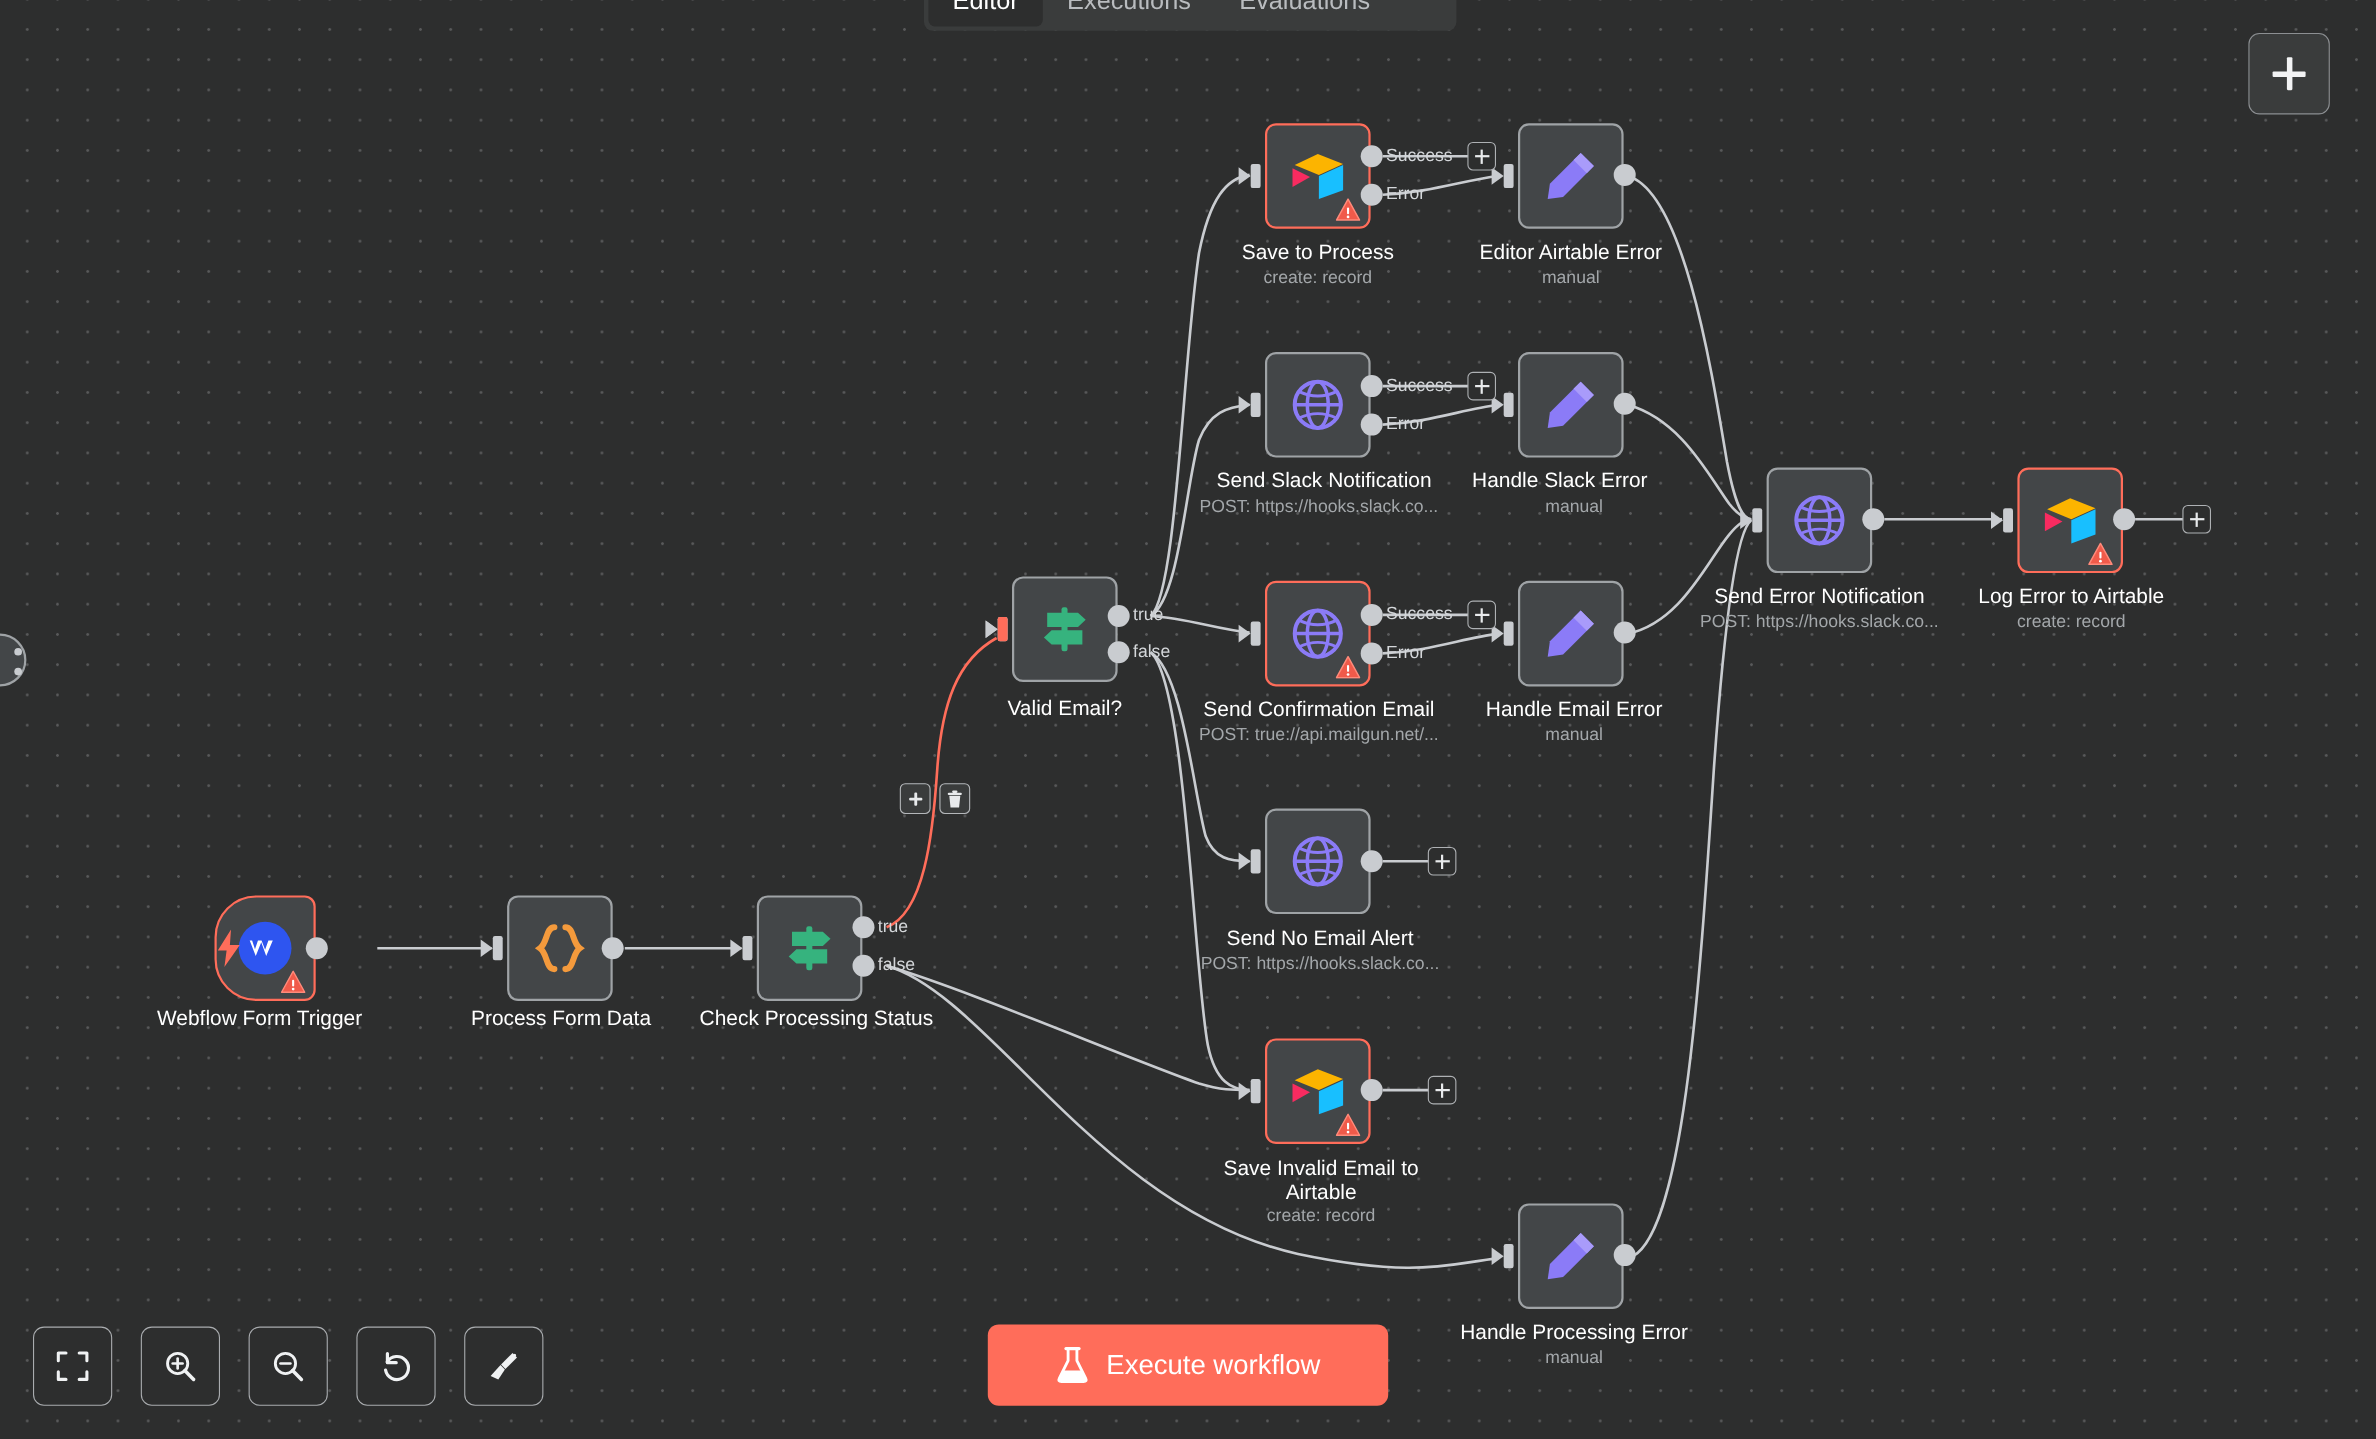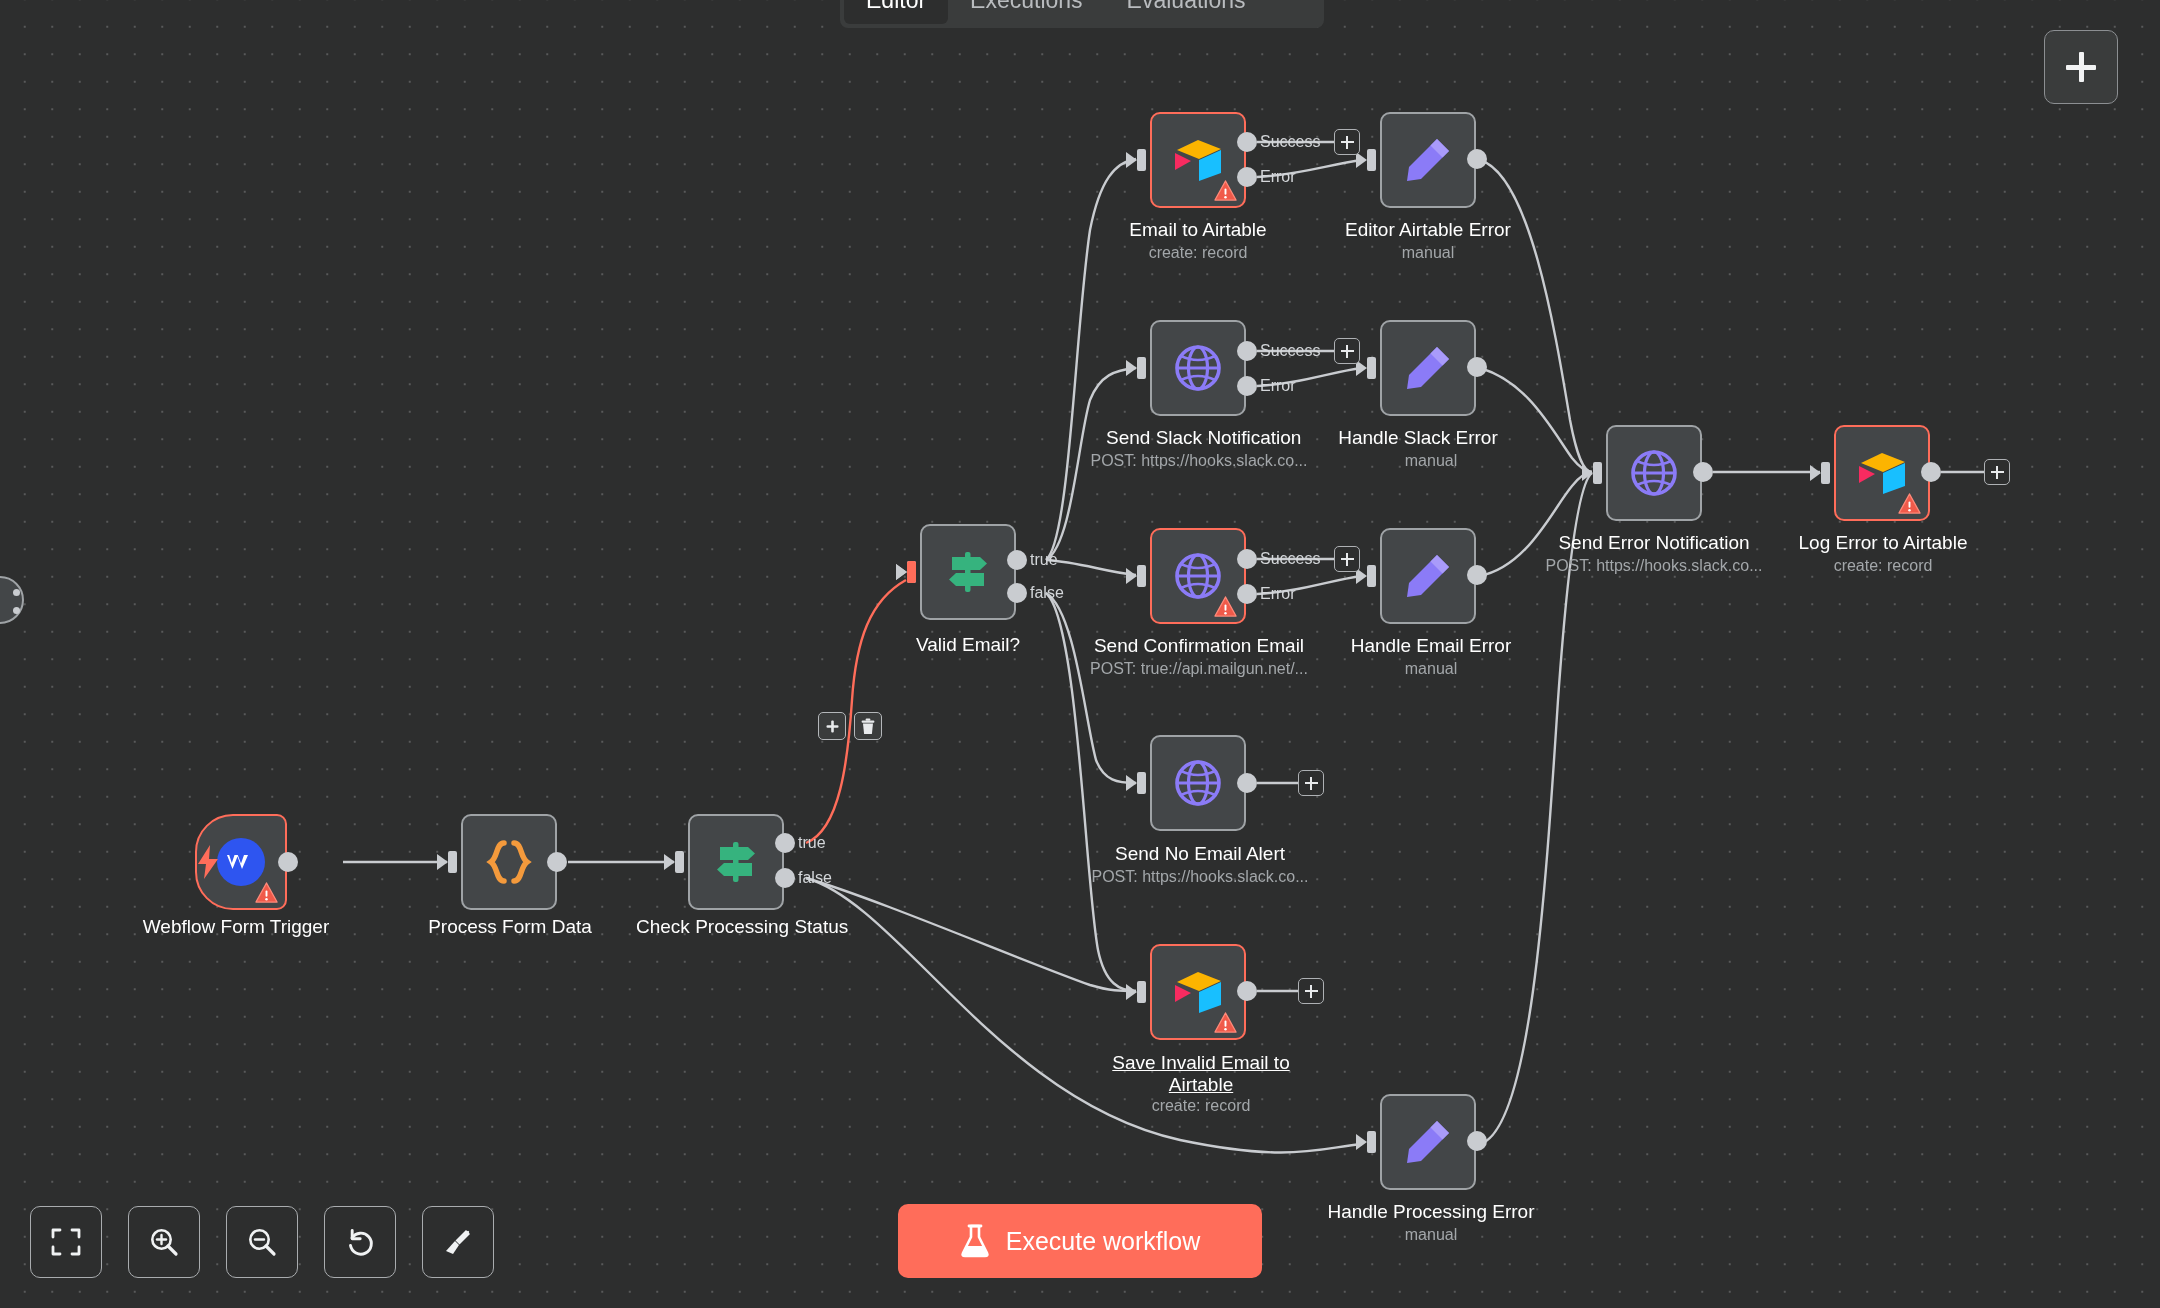--- a/index.html
+++ b/index.html
@@ -66,21 +66,21 @@
   }
   .node-label {
     position: absolute;
     text-align: center;
     color: #ffffff;
     font-size: 19px;
     line-height: 22px;
     white-space: nowrap;
     z-index: 11;
   }
-  .node-label.wrap { white-space: normal; text-decoration: underline; }
+  .node-label.wrap { white-space: normal; }
   .node-sub {
     position: absolute;
     text-align: center;
     color: #a3a7aa;
     font-size: 16px;
     line-height: 20px;
     white-space: nowrap;
     z-index: 11;
   }
 
@@ -352,21 +352,21 @@
   </div>
   <div class="port-in" style="left:1137px; top:149px;"></div>
   <div class="port-out" style="left:1237px; top:132px;"></div>
   <div class="port-out" style="left:1237px; top:167px;"></div>
   <div class="port-label" style="left:1260px; top:133px;">Success</div>
   <div class="port-label" style="left:1260px; top:168px;">Error</div>
   <div class="conn-plus" style="left:1334px; top:129px;">
     <span class="ph"></span>
       <span class="pv"></span>
   </div>
-  <div class="node-label" style="left:1120px; top:219px; width:156px;">Email to Airtable</div>
+  <div class="node-label" style="left:1120px; top:219px; width:156px;">Save to Process</div>
   <div class="node-sub" style="left:1120px; top:243px; width:156px;">create: record</div>
 
   <div class="node" style="left:1380px; top:112px;">
     <svg width="54" height="54" viewBox="0 0 54 54">
       <path d="M36 6 L48 18 L20 46 L6 48 L8 34 Z" fill="#8b7bf7"></path>
       <path d="M36 6 L48 18 L41.5 24.5 L29.5 12.5 Z" fill="#a99bfa"></path>
     </svg>
   </div>
   <div class="port-in" style="left:1367px; top:149px;"></div>
   <div class="port-out" style="left:1467px; top:149px;"></div>

